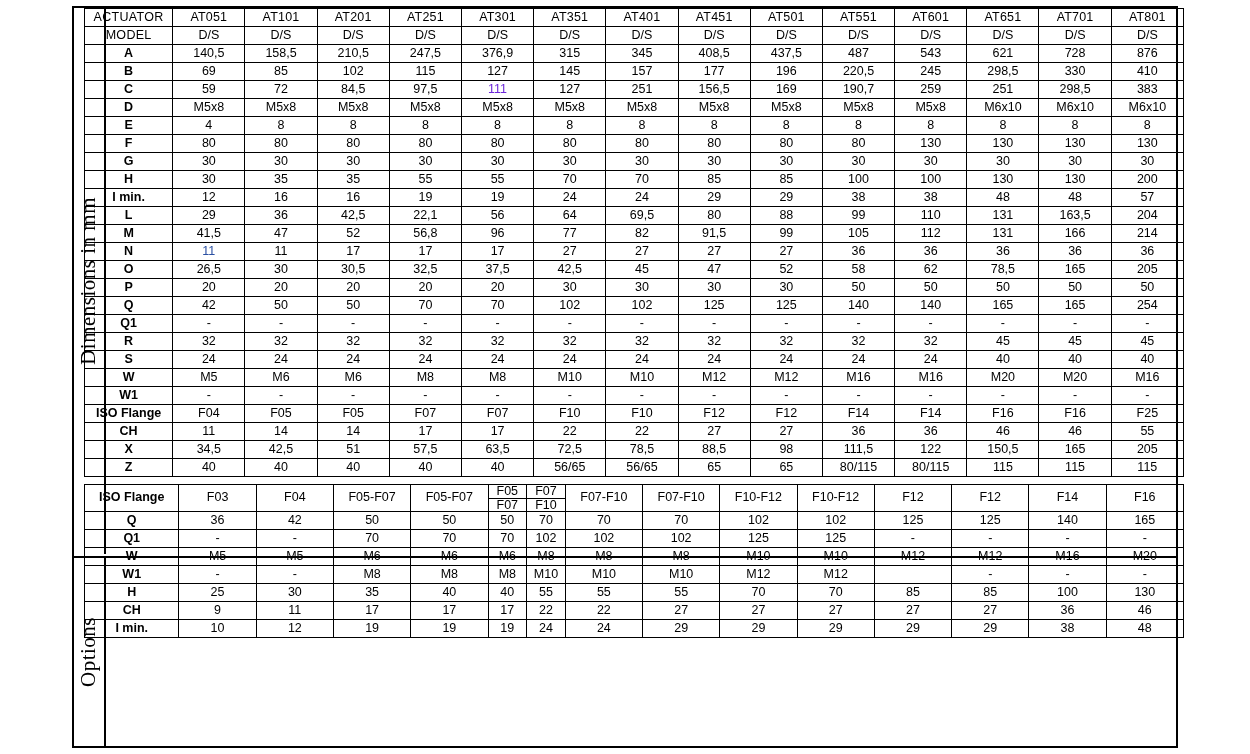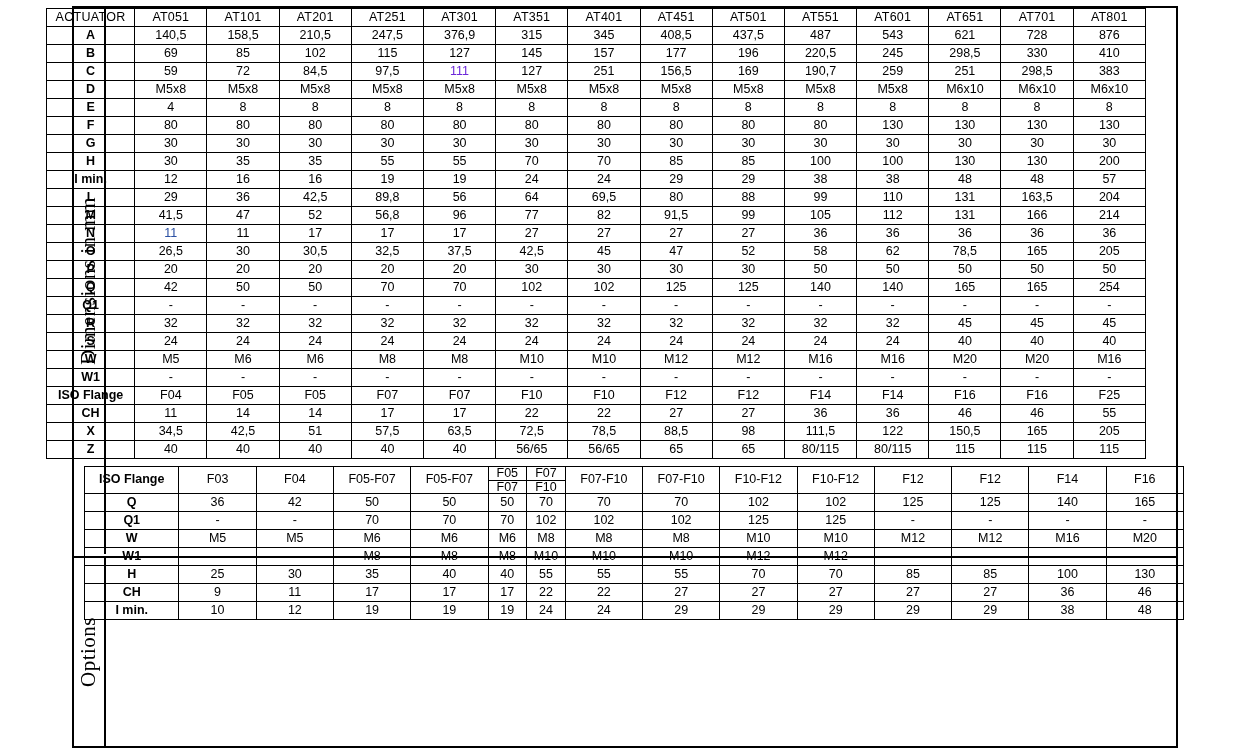--- a/index.html
+++ b/index.html
@@ -13,21 +13,21 @@
   .sheet{
     position:relative;
     width:1250px;height:754px;
     box-sizing:border-box;
     padding:6px 6px 0 6px;
   }
   table.main{
     border-collapse:collapse;
     table-layout:fixed;
     width:1100px;
-    margin-left:40px;
+    margin-left:78px;
     margin-top:2px;
   }
   table.main td, table.main th{
     border:1px solid #000;
     text-align:center;
     vertical-align:middle;
     font-size:12.5px;
     height:17px;
     padding:0;
     line-height:1.05;
@@ -157,20 +157,37 @@
         <td class="hdr-at">AT351</td>
         <td class="hdr-at">AT401</td>
         <td class="hdr-at">AT451</td>
         <td class="hdr-at">AT501</td>
         <td class="hdr-at">AT551</td>
         <td class="hdr-at">AT601</td>
         <td class="hdr-at">AT651</td>
         <td class="hdr-at">AT701</td>
         <td class="hdr-at">AT801</td>
       </tr>
+      <tr>
+        <td class="hdr-model">MODEL</td>
+        <td>D/S</td>
+        <td>D/S</td>
+        <td>D/S</td>
+        <td>D/S</td>
+        <td>D/S</td>
+        <td>D/S</td>
+        <td>D/S</td>
+        <td>D/S</td>
+        <td>D/S</td>
+        <td>D/S</td>
+        <td>D/S</td>
+        <td>D/S</td>
+        <td>D/S</td>
+        <td>D/S</td>
+      </tr>
 
       <tr>
           <td class="rowlabel bold">A</td>
           <td>140,5</td>
           <td>158,5</td>
           <td>210,5</td>
           <td>247,5</td>
           <td>376,9</td>
           <td>315</td>
           <td>345</td>
@@ -316,21 +333,21 @@
           <td>38</td>
           <td>48</td>
           <td>48</td>
           <td>57</td>
         </tr>
       <tr>
           <td class="rowlabel bold">L</td>
           <td>29</td>
           <td>36</td>
           <td>42,5</td>
-          <td>89,8</td>
+          <td>22,1</td>
           <td>56</td>
           <td>64</td>
           <td>69,5</td>
           <td>80</td>
           <td>88</td>
           <td>99</td>
           <td>110</td>
           <td>131</td>
           <td>163,5</td>
           <td>204</td>

